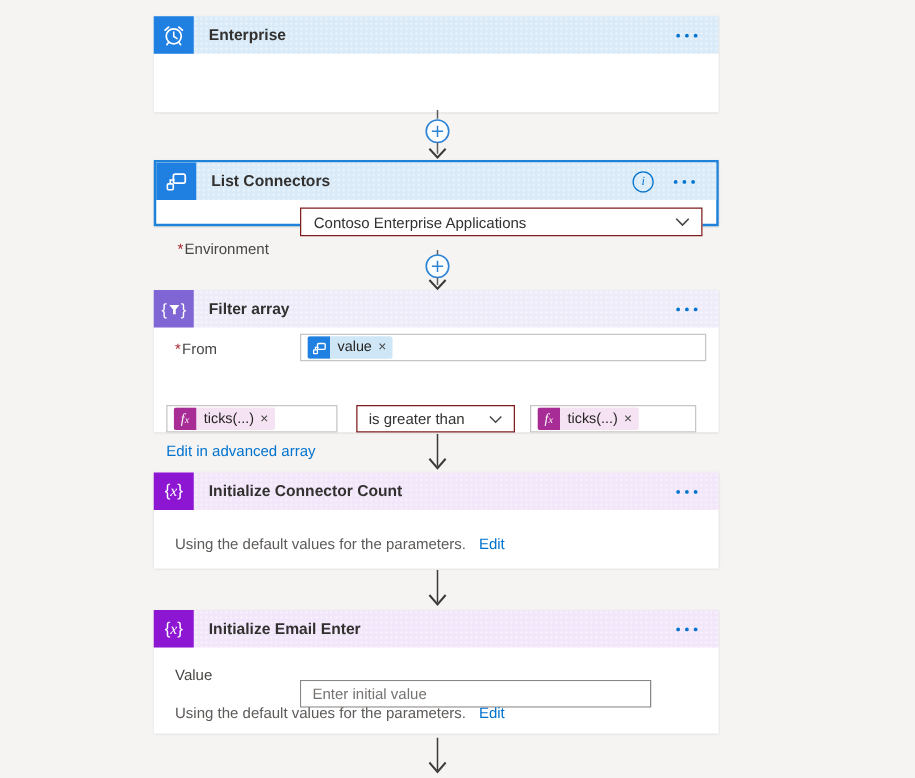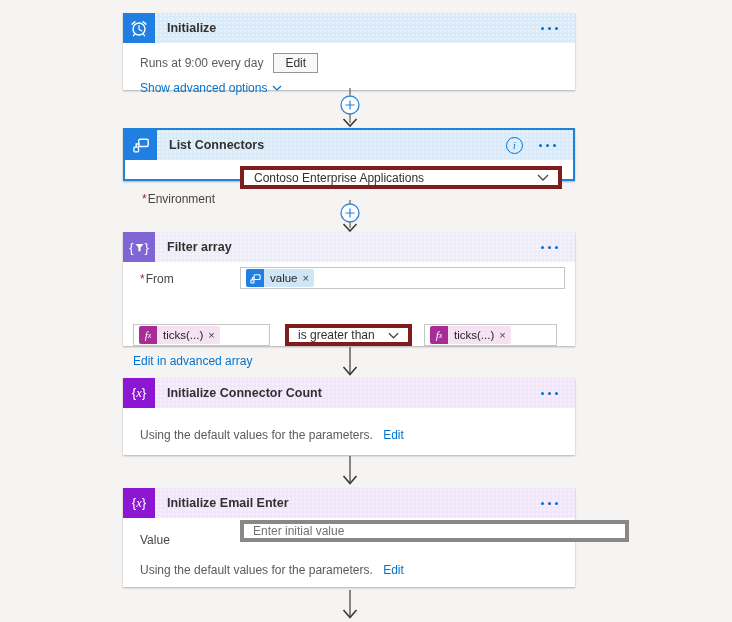--- a/index.html
+++ b/index.html
@@ -39,21 +39,21 @@
         color:var(--link-blue);font-size:10px;display:flex;align-items:center;justify-content:center;
         margin-right:14px;cursor:pointer;font-family:"Liberation Serif",serif;font-style:italic;}
   .card-body{position:relative;font-size:12px;color:var(--text-gray);}
   .row-flex{display:flex;align-items:center;gap:10px;}
   .btn{font-size:12px;color:var(--text-dark);background:#f8f8f8;border:1px solid #979593;
         padding:2px 11px;cursor:pointer;font-family:inherit;}
   .link{color:var(--link-blue);font-size:12px;cursor:pointer;text-decoration:none;
         display:inline-flex;align-items:center;gap:5px;}
   .field-label{position:absolute;left:17px;font-size:12px;color:#484644;}
   .req{color:#a4262c;margin-right:1px;}
-  .input-box{position:absolute;background:#fff;border:4px solid #7f1d1d;height:23px;
+  .input-box{position:absolute;background:#fff;border:1px solid #7f1d1d;height:23px;
         display:flex;align-items:center;font-size:12px;color:var(--text-dark);cursor:pointer;}
   .input-light{border:1px solid #c8c6c4;height:22px;}
   .chev{margin-left:auto;margin-right:9px;flex:0 0 auto;}
   .token{display:inline-flex;align-items:center;height:18px;border-radius:2px;overflow:hidden;
         margin-left:5px;cursor:pointer;}
   .token .tok-tile{width:18px;height:18px;display:flex;align-items:center;justify-content:center;}
   .token .tok-label{padding:0 3px 0 6px;font-size:11.5px;color:#252423;}
   .token .tok-x{font-size:11px;color:#444;padding:0 5px 0 2px;cursor:pointer;}
   .pill-blue{background:var(--token-pill-blue);}
   .pill-pink{background:var(--expression-pill);}
@@ -77,40 +77,26 @@
     <div class="card-header hdr-blue">
       <div class="icon-tile tile-blue">
         <svg width="20" height="20" viewBox="0 0 20 20" fill="none" stroke="#fff">
           <circle cx="10" cy="11" r="6" stroke-width="1.4"></circle>
           <path d="M10 7.6 V11.2 L12.7 12.9" stroke-width="1.2" stroke-linecap="round"></path>
           <path d="M3.1 6.1 L5.9 3.7" stroke-width="1.5" stroke-linecap="round"></path>
           <path d="M14.1 3.7 L16.9 6.1" stroke-width="1.5" stroke-linecap="round"></path>
           <path d="M5.7 16.2 L4.5 17.7 M14.3 16.2 L15.5 17.7" stroke-width="1.3" stroke-linecap="round"></path>
         </svg>
       </div>
-      <span class="card-title">Initialize</span>
-      <span class="menu-dots">
-          <i></i>
-          <i></i>
-          <i></i>
-        </span>
-    </div>
-    <div class="card-body" style="padding:10px 17px;">
-      <div class="row-flex">
-        <span>Runs at 9:00 every day</span>
-        <button class="btn">Edit</button>
-      </div>
-      <div style="margin-top:8px;">
-        <a class="link">
-            <span>Show advanced options</span>
-            <svg width="10" height="6" viewBox="0 0 10 6">
-              <path d="M1 1 L5 5 L9 1" stroke="#0073cf" stroke-width="1.2" fill="none"></path>
-            </svg>
-          </a>
-      </div>
+      <span class="card-title">Enterprise</span>
+      <span class="menu-dots">
+          <i></i>
+          <i></i>
+          <i></i>
+        </span>
     </div>
   </div>
 
   <svg class="connector" style="left:338px;top:88px;" width="24" height="40">
     <line x1="12" y1="0" x2="12" y2="7" stroke="#605e5c" stroke-width="1.2"></line>
     <circle cx="12" cy="17" r="9" fill="#fbfdff" stroke="#2b83d6" stroke-width="1.3"></circle>
     <path d="M12 12.5 V21.5 M7.5 17 H16.5" stroke="#2b83d6" stroke-width="1.2"></path>
     <line x1="12" y1="26" x2="12" y2="35" stroke="#605e5c" stroke-width="1.2"></line>
     <path d="M5.5 31 L12 38 L18.5 31" stroke="#3b3a39" stroke-width="1.6" fill="none"></path>
   </svg>
@@ -242,21 +228,21 @@
       </div>
       <span class="card-title">Initialize Email Enter</span>
       <span class="menu-dots">
           <i></i>
           <i></i>
           <i></i>
         </span>
     </div>
     <div class="card-body" style="height:69px;">
       <span class="field-label" style="top:15px;">Value</span>
-      <div class="input-box" style="left:117px;top:2px;width:389px;height:22px;border-color:#8a8886;">
+      <div class="input-box" style="left:117px;top:26px;width:281px;height:22px;border-color:#8a8886;">
         <input class="text-input" type="text" placeholder="Enter initial value" style="">
       </div>
       <div style="position:absolute;left:17px;top:45px;">
         <span>Using the default values for the parameters.</span>
         <a class="link" style="margin-left:7px;">Edit</a>
       </div>
     </div>
   </div>
 
   <svg class="connector" style="left:338px;top:590px;" width="24" height="30">

